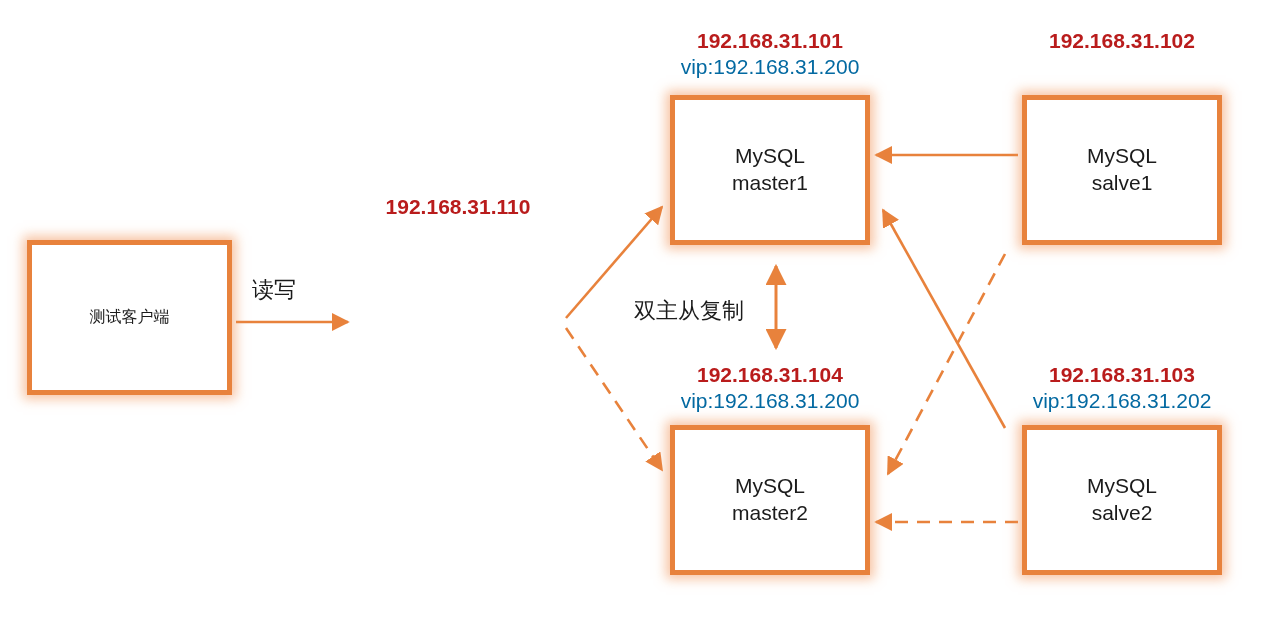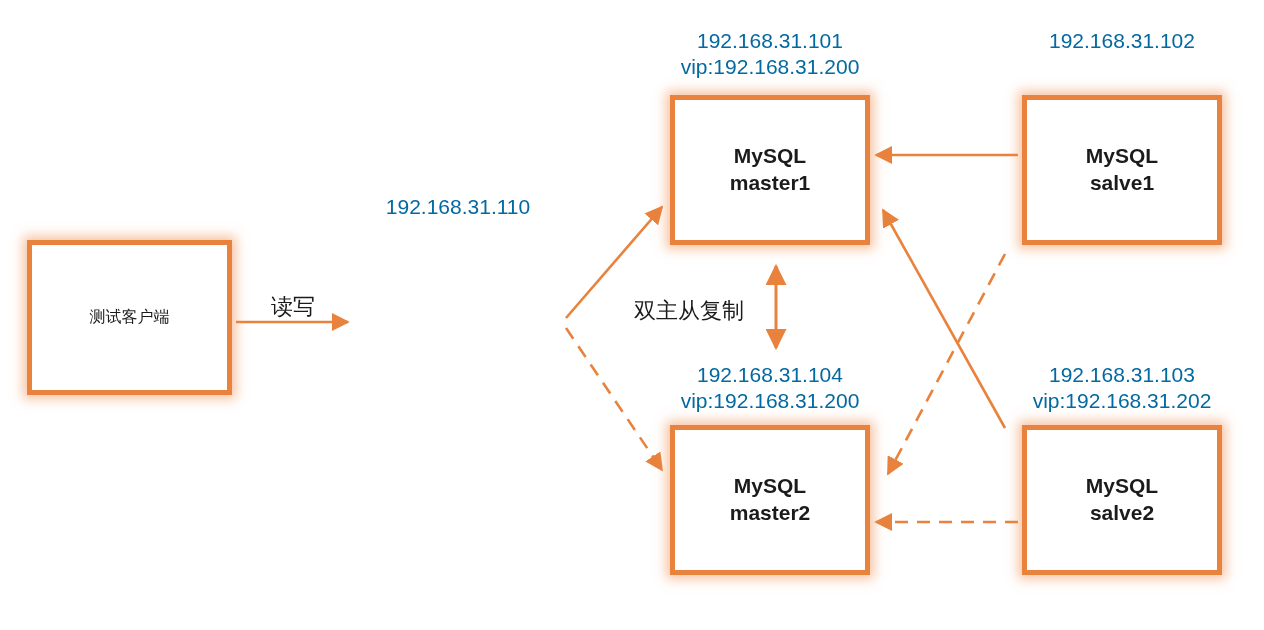--- a/index.html
+++ b/index.html
@@ -42,21 +42,21 @@
     color: #1b1b1b;
     z-index: 3;
   }
   .node .line {
     display: block;
     line-height: 1.28;
     white-space: pre;
   }
   .node.plain .line {
     font-size: 21px;
-    font-weight: 700;
+    font-weight: 400;
     font-family: "Liberation Sans", "DejaVu Sans", sans-serif;
   }
   .node.cjk .line {
     font-size: 16px;
     font-weight: 400;
   }
   .node.monitor .line {
     font-size: 21px;
     font-weight: bold;
     color: #2d2d33;
@@ -84,22 +84,23 @@
   
   .caption {
     position: absolute;
     text-align: center;
     z-index: 4;
     line-height: 1.22;
   }
   .caption .ip {
     display: block;
     font-size: 21px;
-    color: #0369a1;
+    color: #b91c1c;
     white-space: nowrap;
+    font-weight: bold;
   }
   .caption .vip {
     display: block;
     font-size: 21px;
     color: #0369a1;
     white-space: nowrap;
   }
 
   
   .edge-label {
@@ -161,21 +162,21 @@
   <div class="caption" style="left:660px; top:362px; width:220px;">
     <span class="ip">192.168.31.104</span>
     <span class="vip">vip:192.168.31.200</span>
   </div>
 
   <div class="caption" style="left:1012px; top:362px; width:220px;">
     <span class="ip">192.168.31.103</span>
     <span class="vip">vip:192.168.31.202</span>
   </div>
 
-  <div class="edge-label" style="left:271px; top:275px;margin-top:17px;">读写</div>
+  <div class="edge-label" style="left:252px; top:275px;">读写</div>
 
   <div class="edge-label" style="left:634px; top:296px;">双主从复制</div>
 
   <div class="node cjk" style="left:27px; top:240px; width:205px; height:155px;">
     <span class="line">测试客户端</span>
   </div>
 
 
   <div class="node plain" style="left:670px; top:95px; width:200px; height:150px;">
     <span class="line">MySQL</span>

